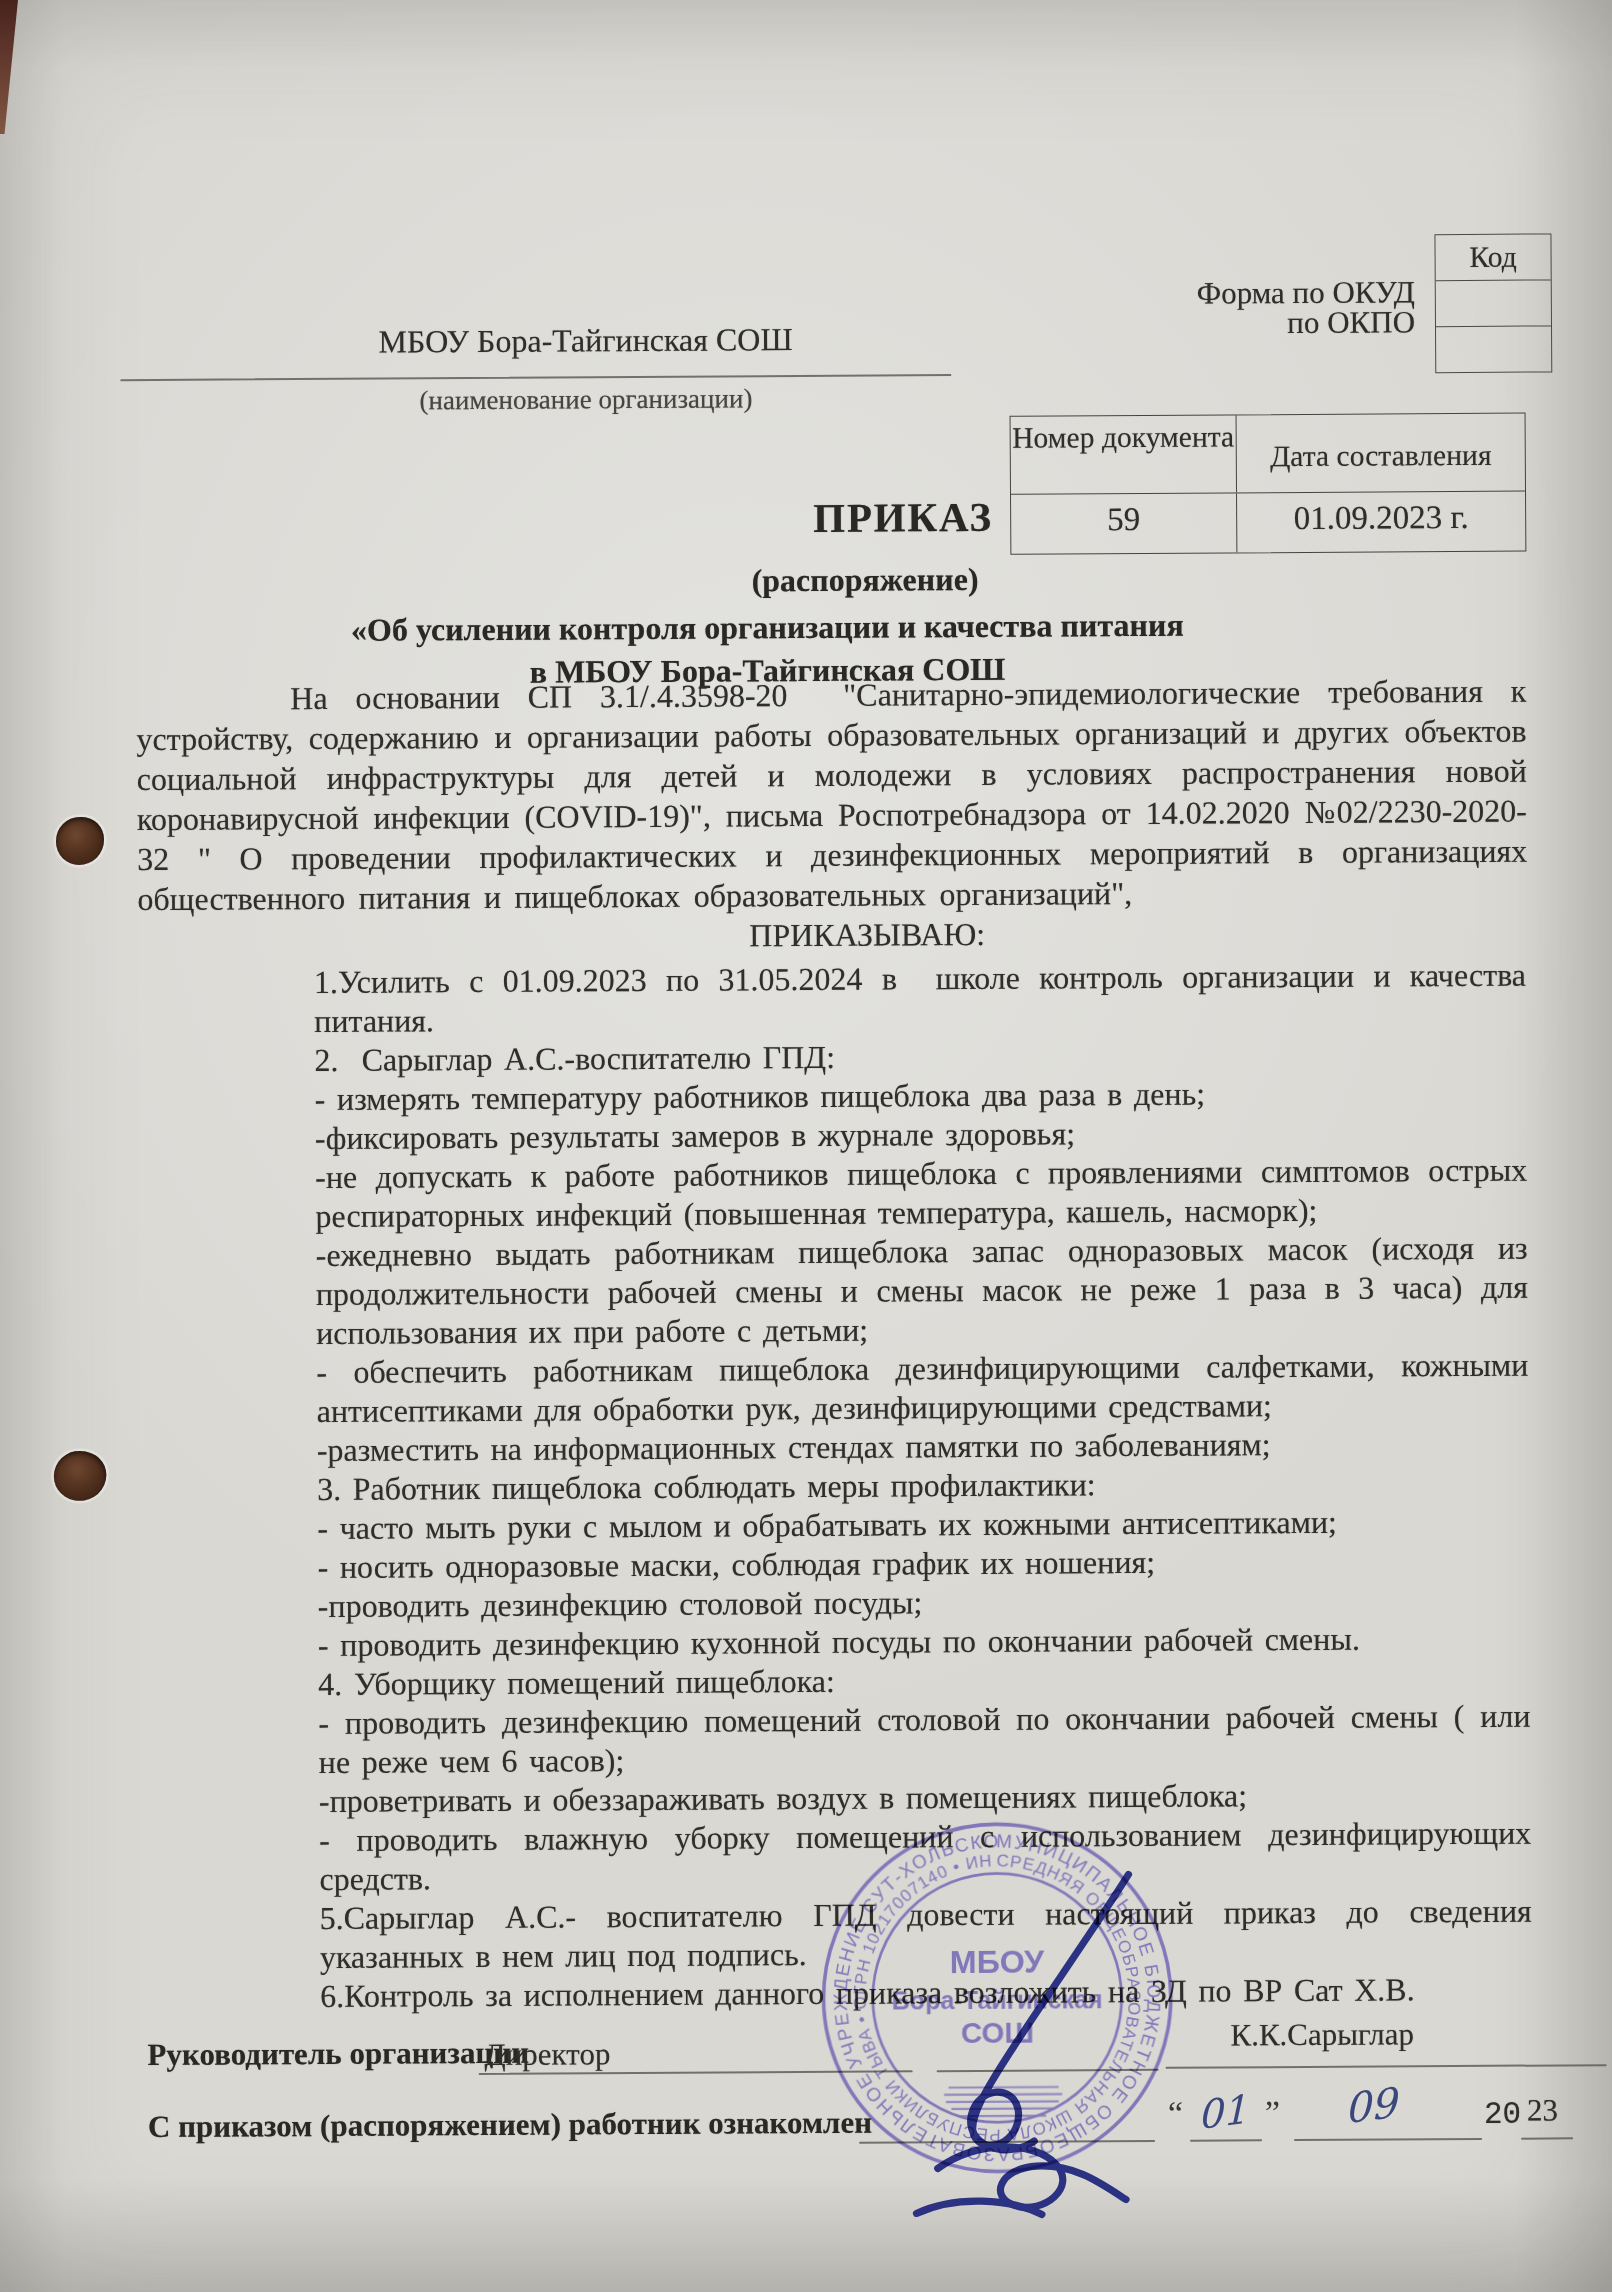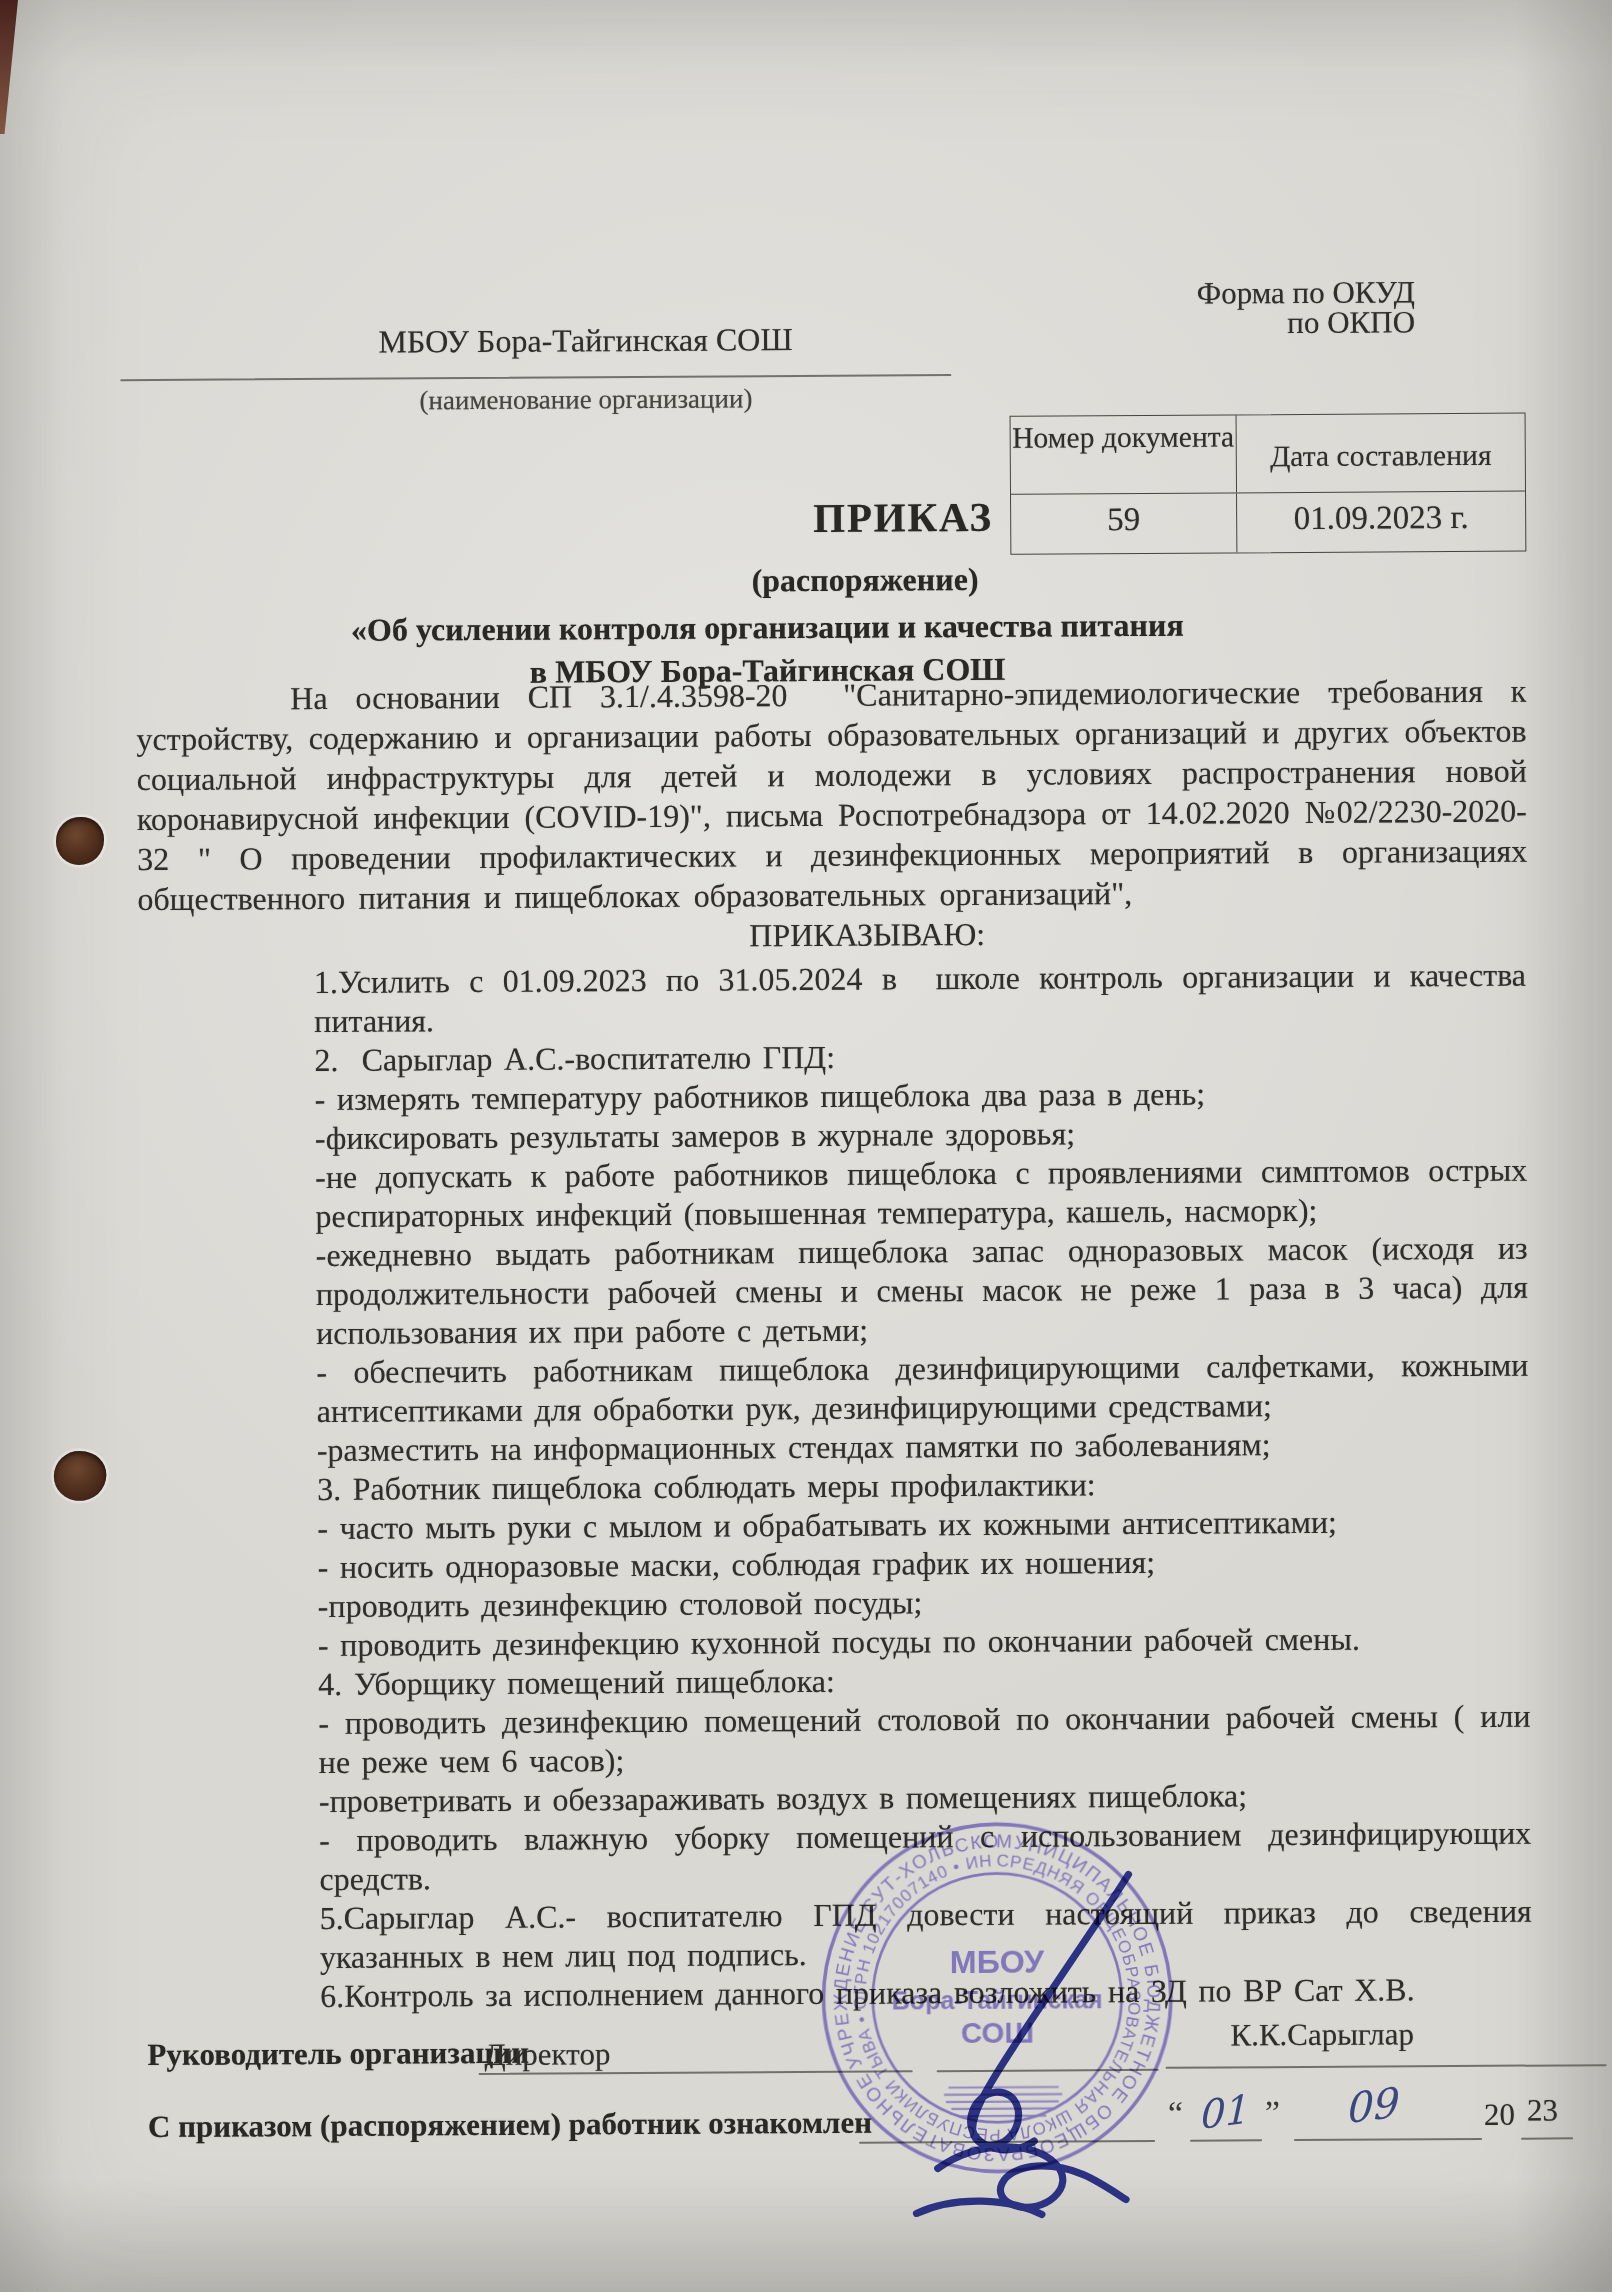--- a/index.html
+++ b/index.html
@@ -59,21 +59,21 @@
 
   
   .f-label1{position:absolute;left:142px;top:2033px;font-size:31px;}
   .f-director{position:absolute;left:479px;top:2027px;font-size:31px;margin-top:8px;}
   .f-name{position:absolute;left:1225px;top:2020px;font-size:31px;}
   .f-label2{position:absolute;left:142px;top:2105px;font-size:31px;}
   .f-quote{position:absolute;top:2097px;font-size:34px;color:#3a3935;}
   .hand{font-family:"DejaVu Serif",serif;font-style:italic;color:#2e3c77;transform:rotate(-7deg) skewX(-9deg);opacity:.92;}
   .f-day{position:absolute;left:1195px;top:2092px;font-size:39px;}
   .f-month{position:absolute;left:1342px;top:2085px;font-size:41px;}
-  .f-year20{position:absolute;left:1478px;top:2101px;font-size:31px;}
+  .f-year20{position:absolute;left:1478px;top:2101px;font-size:31px;font-family:Liberation Mono, monospace;}
   .f-year23{position:absolute;left:1521px;top:2097px;font-size:31px;}
 
   
   .hole{position:absolute;border-radius:50% 46% 52% 48%;
     background:radial-gradient(circle at 42% 38%, #6d462f 0%, #4c2c1b 55%, #3a2013 100%);
     box-shadow:0 0 0 2.7px rgba(255,255,255,.30), inset 0 2.7px 5.4px rgba(0,0,0,.55);}
   .hole1{left:56px;top:817px;width:48px;height:48px;}
   .hole2{left:54px;top:1451px;width:52px;height:50px;transform:rotate(12deg);}
 
   .corner-mark{position:absolute;left:0;top:0;width:18px;height:134px;
@@ -86,20 +86,25 @@
 </head>
 <body>
 
 <div class="page">
   <div class="corner-mark"></div>
   <div class="hole hole1"></div>
   <div class="hole hole2"></div>
 
   <div class="tilt">
 
+    <div class="kod-box">
+      <div class="kod-row txt">Код</div>
+      <div class="kod-row"></div>
+      <div class="kod-row"></div>
+    </div>
     <div class="okud-label txt">Форма по ОКУД</div>
     <div class="okpo-label txt">по ОКПО</div>
 
     <div class="org-name txt">МБОУ Бора-Тайгинская СОШ</div>
     <div class="rule" style="left:125px;top:375px;width:831px;"></div>
     <div class="org-caption txt">(наименование организации)</div>
 
     <div class="doc-table">
       <div class="doc-row doc-head">
         <div class="doc-cell doc-c1 txt">Номер документа</div>

